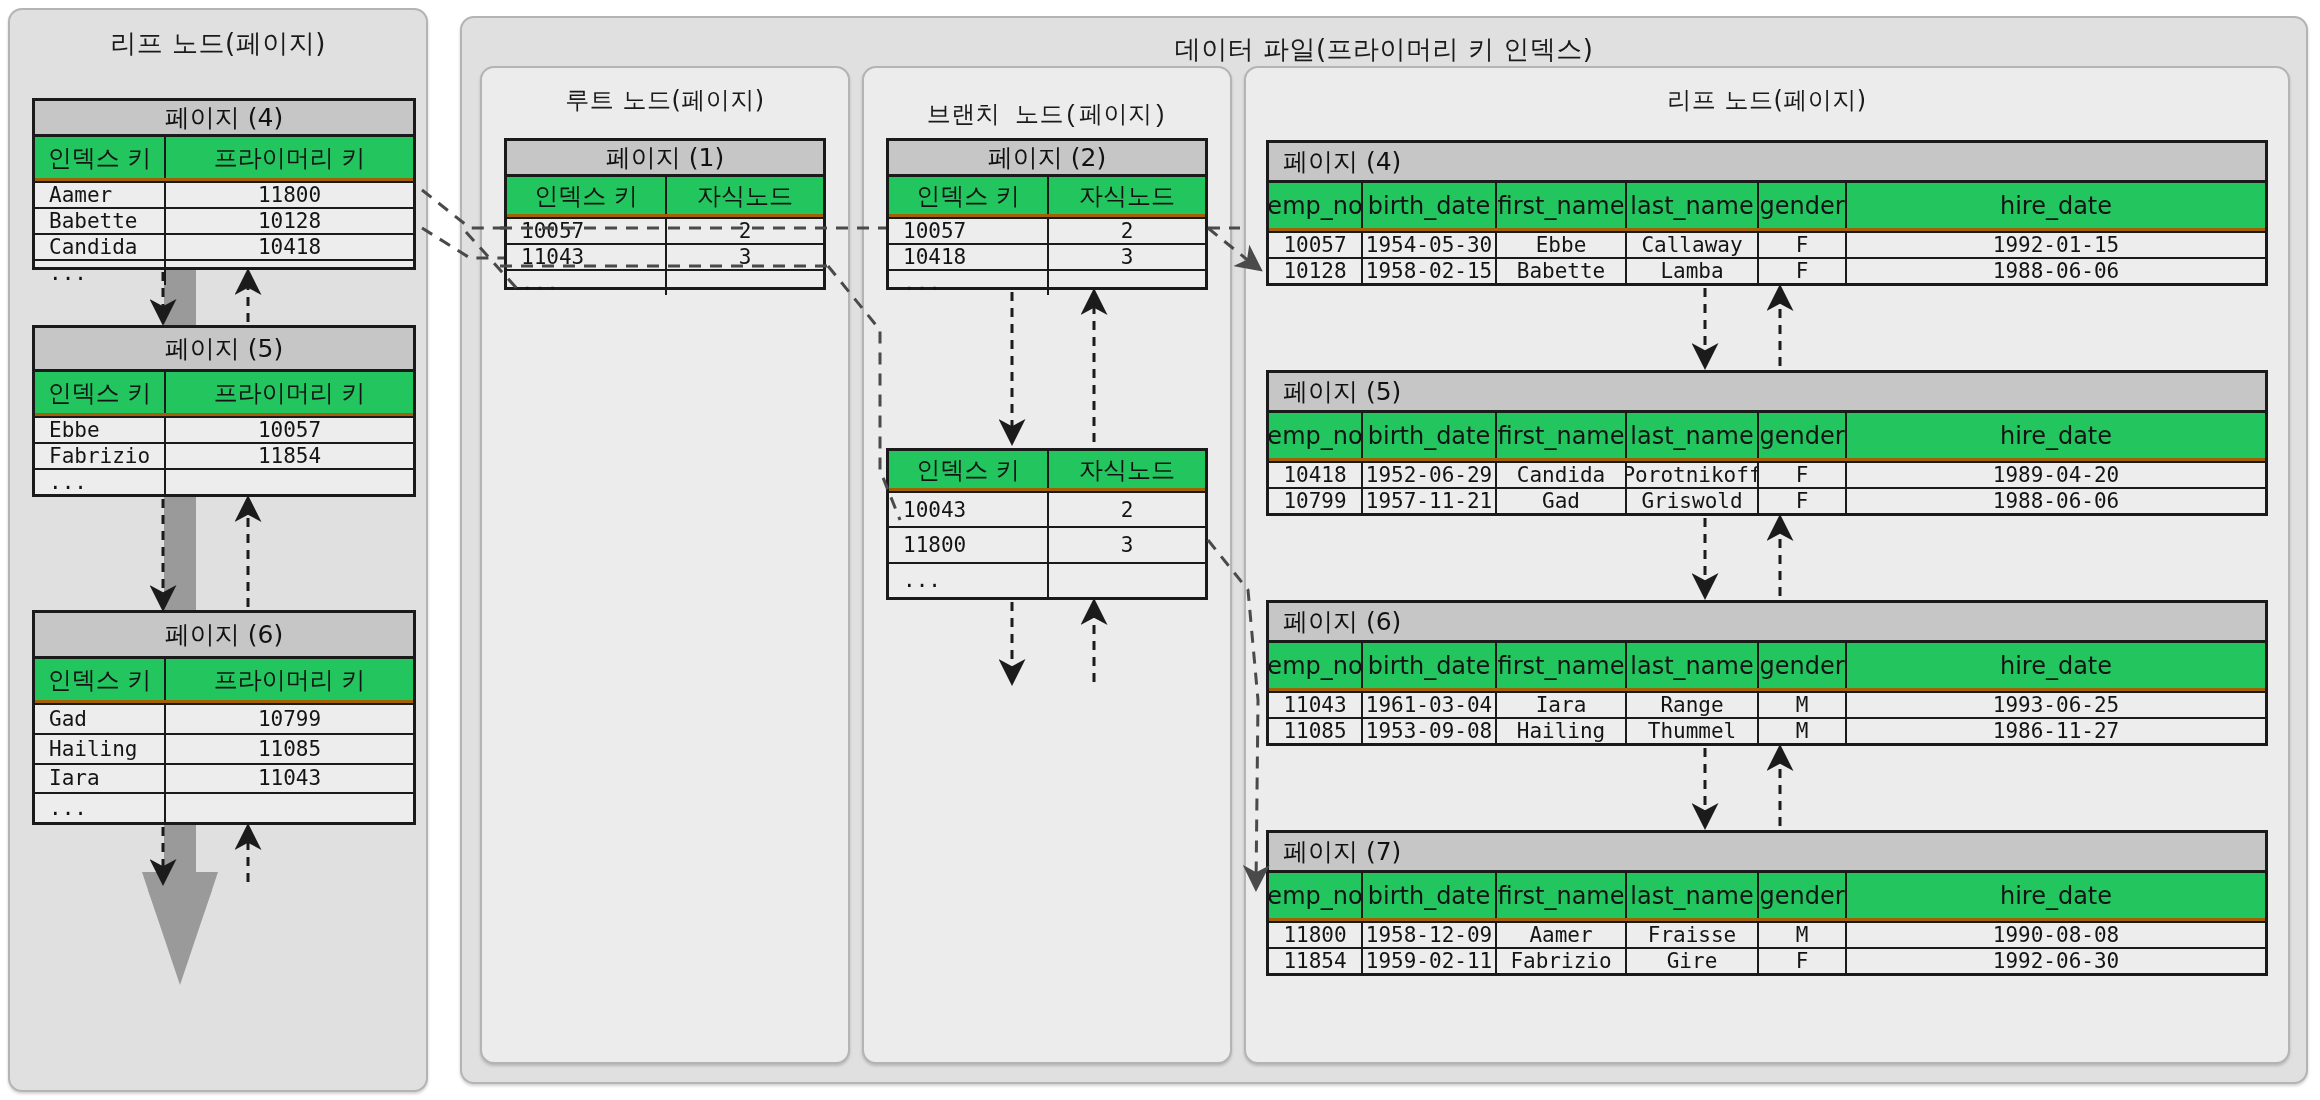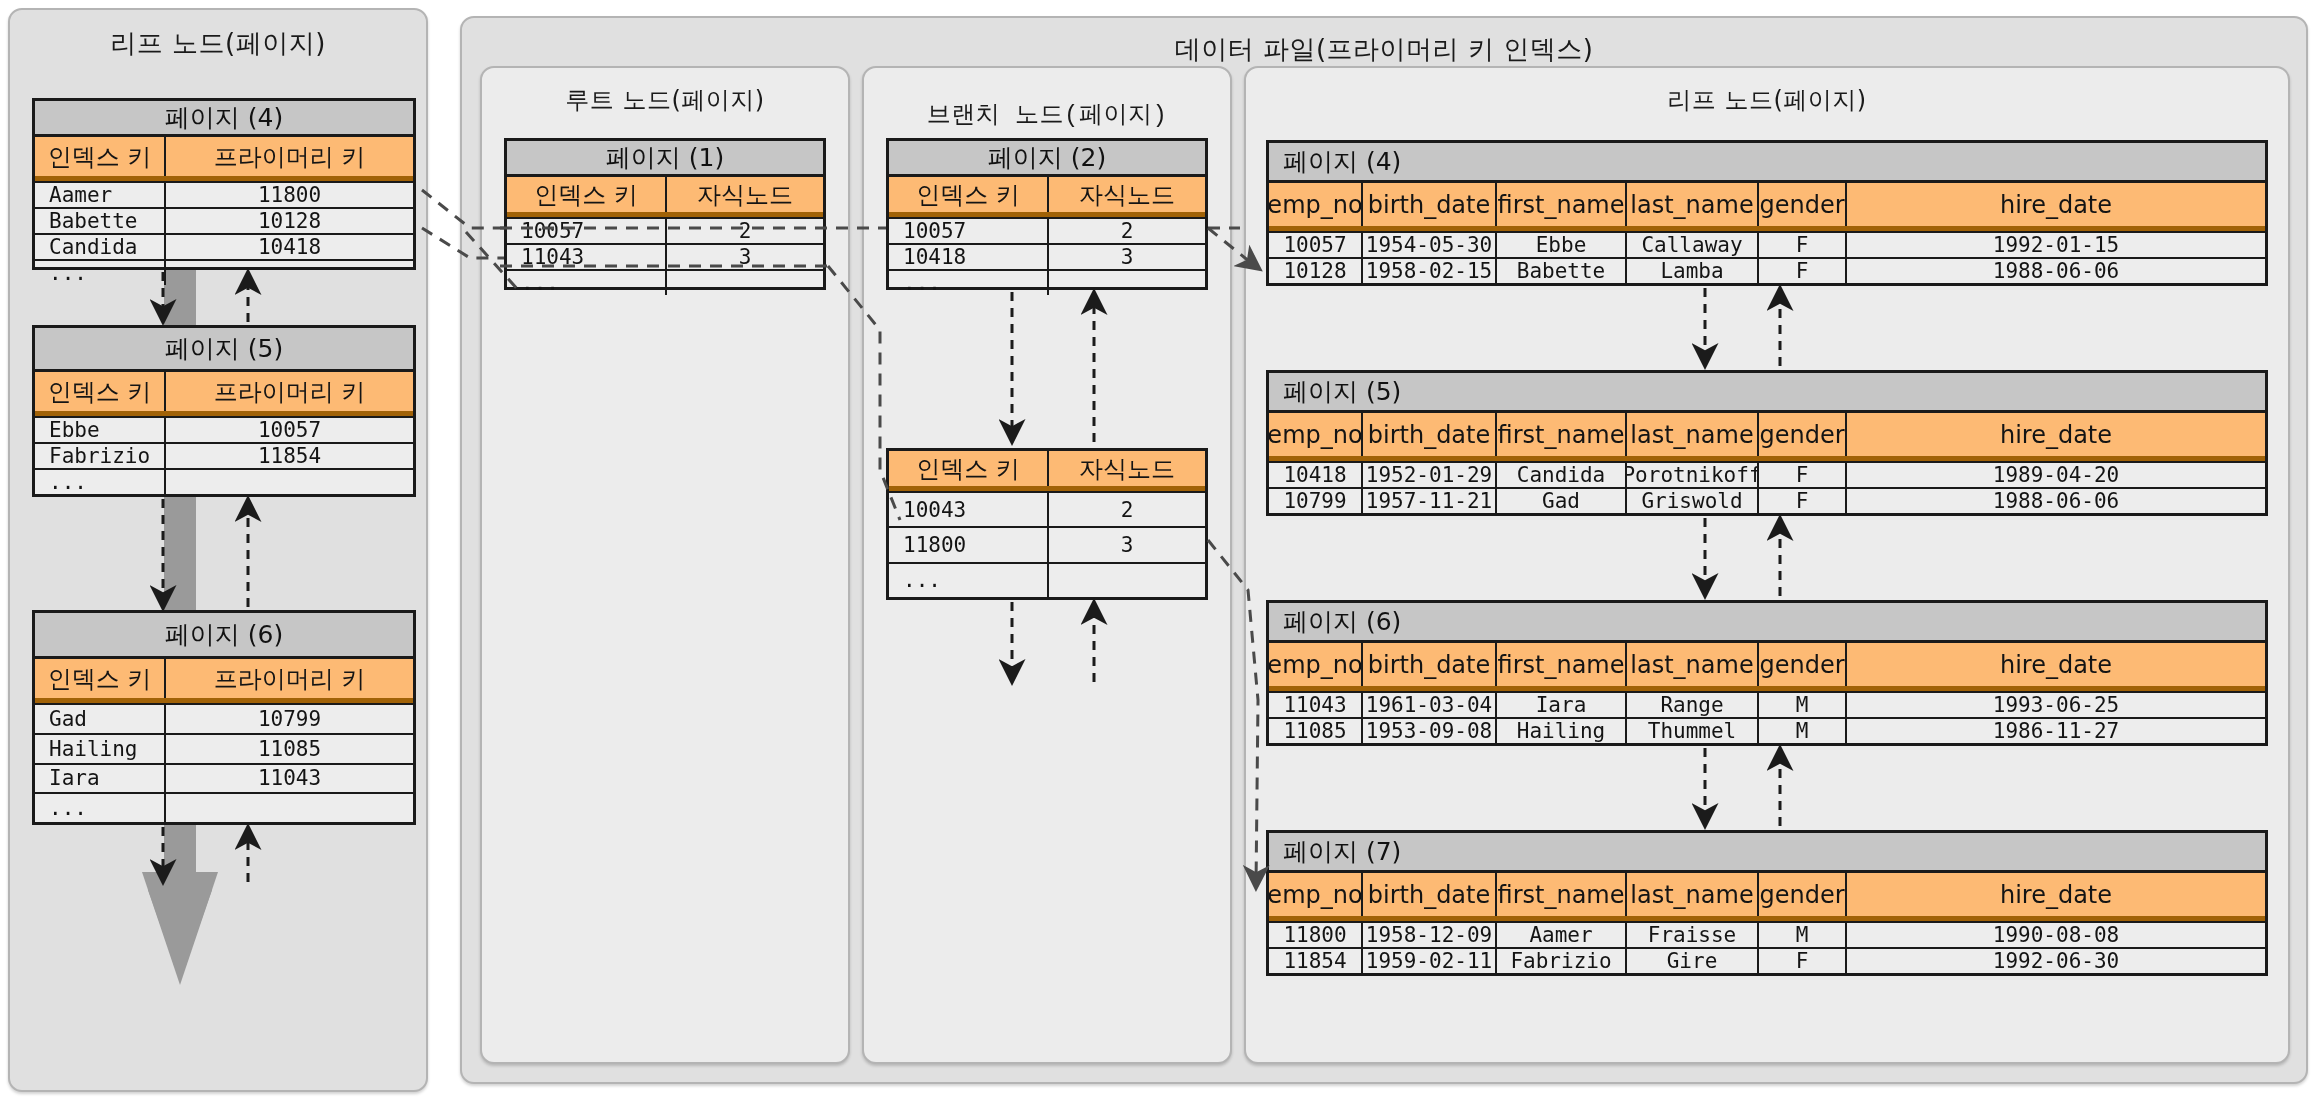--- a/index.html
+++ b/index.html
@@ -42,21 +42,21 @@
     border-bottom: 3px solid #1a1a1a;
     text-align: center;
     font-size: 25px;
     color: #111;
     display: flex; align-items: center; justify-content: center;
   }
   .node-head.left-align { justify-content: flex-start; padding-left: 14px; }
 
   .row { display: flex; flex: 1 1 0; }
   .row + .row { border-top: 2px solid #1a1a1a; }
-  .row.hdr { background: #fdba74; border-bottom: 5px solid #a16207; }
+  .row.hdr { background: #22c55e; border-bottom: 3px solid #a16207; }
   .cell {
     display: flex; align-items: center; justify-content: center;
     font-size: 23px; color: #141414;
     overflow: hidden; white-space: nowrap;
   }
   .cell + .cell { border-left: 2px solid #1a1a1a; }
   .cell.mono { font-family: "DejaVu Sans Mono", "Liberation Mono", monospace; font-size: 21px; }
   .cell.kleft { justify-content: flex-start; padding-left: 14px;
                 font-family: "DejaVu Sans Mono", "Liberation Mono", monospace; font-size: 21px; }
   .cell.khdr  { font-size: 24px; font-family: "DejaVu Sans","Liberation Sans",sans-serif; }
@@ -275,21 +275,21 @@
     <div class="row hdr" style="flex:0 0 48px;">
       <div class="cell khdr d1">emp_no</div>
       <div class="cell khdr d2">birth_date</div>
       <div class="cell khdr d3">first_name</div>
       <div class="cell khdr d4">last_name</div>
       <div class="cell khdr d5">gender</div>
       <div class="cell khdr d6">hire_date</div>
     </div>
     <div class="row">
       <div class="cell mono d1">10418</div>
-      <div class="cell mono d2">1952-01-29</div>
+      <div class="cell mono d2">1952-06-29</div>
       <div class="cell mono d3">Candida</div>
       <div class="cell mono d4">Porotnikoff</div>
       <div class="cell mono d5">F</div>
       <div class="cell mono d6">1989-04-20</div>
     </div>
     <div class="row">
       <div class="cell mono d1">10799</div>
       <div class="cell mono d2">1957-11-21</div>
       <div class="cell mono d3">Gad</div>
       <div class="cell mono d4">Griswold</div>

